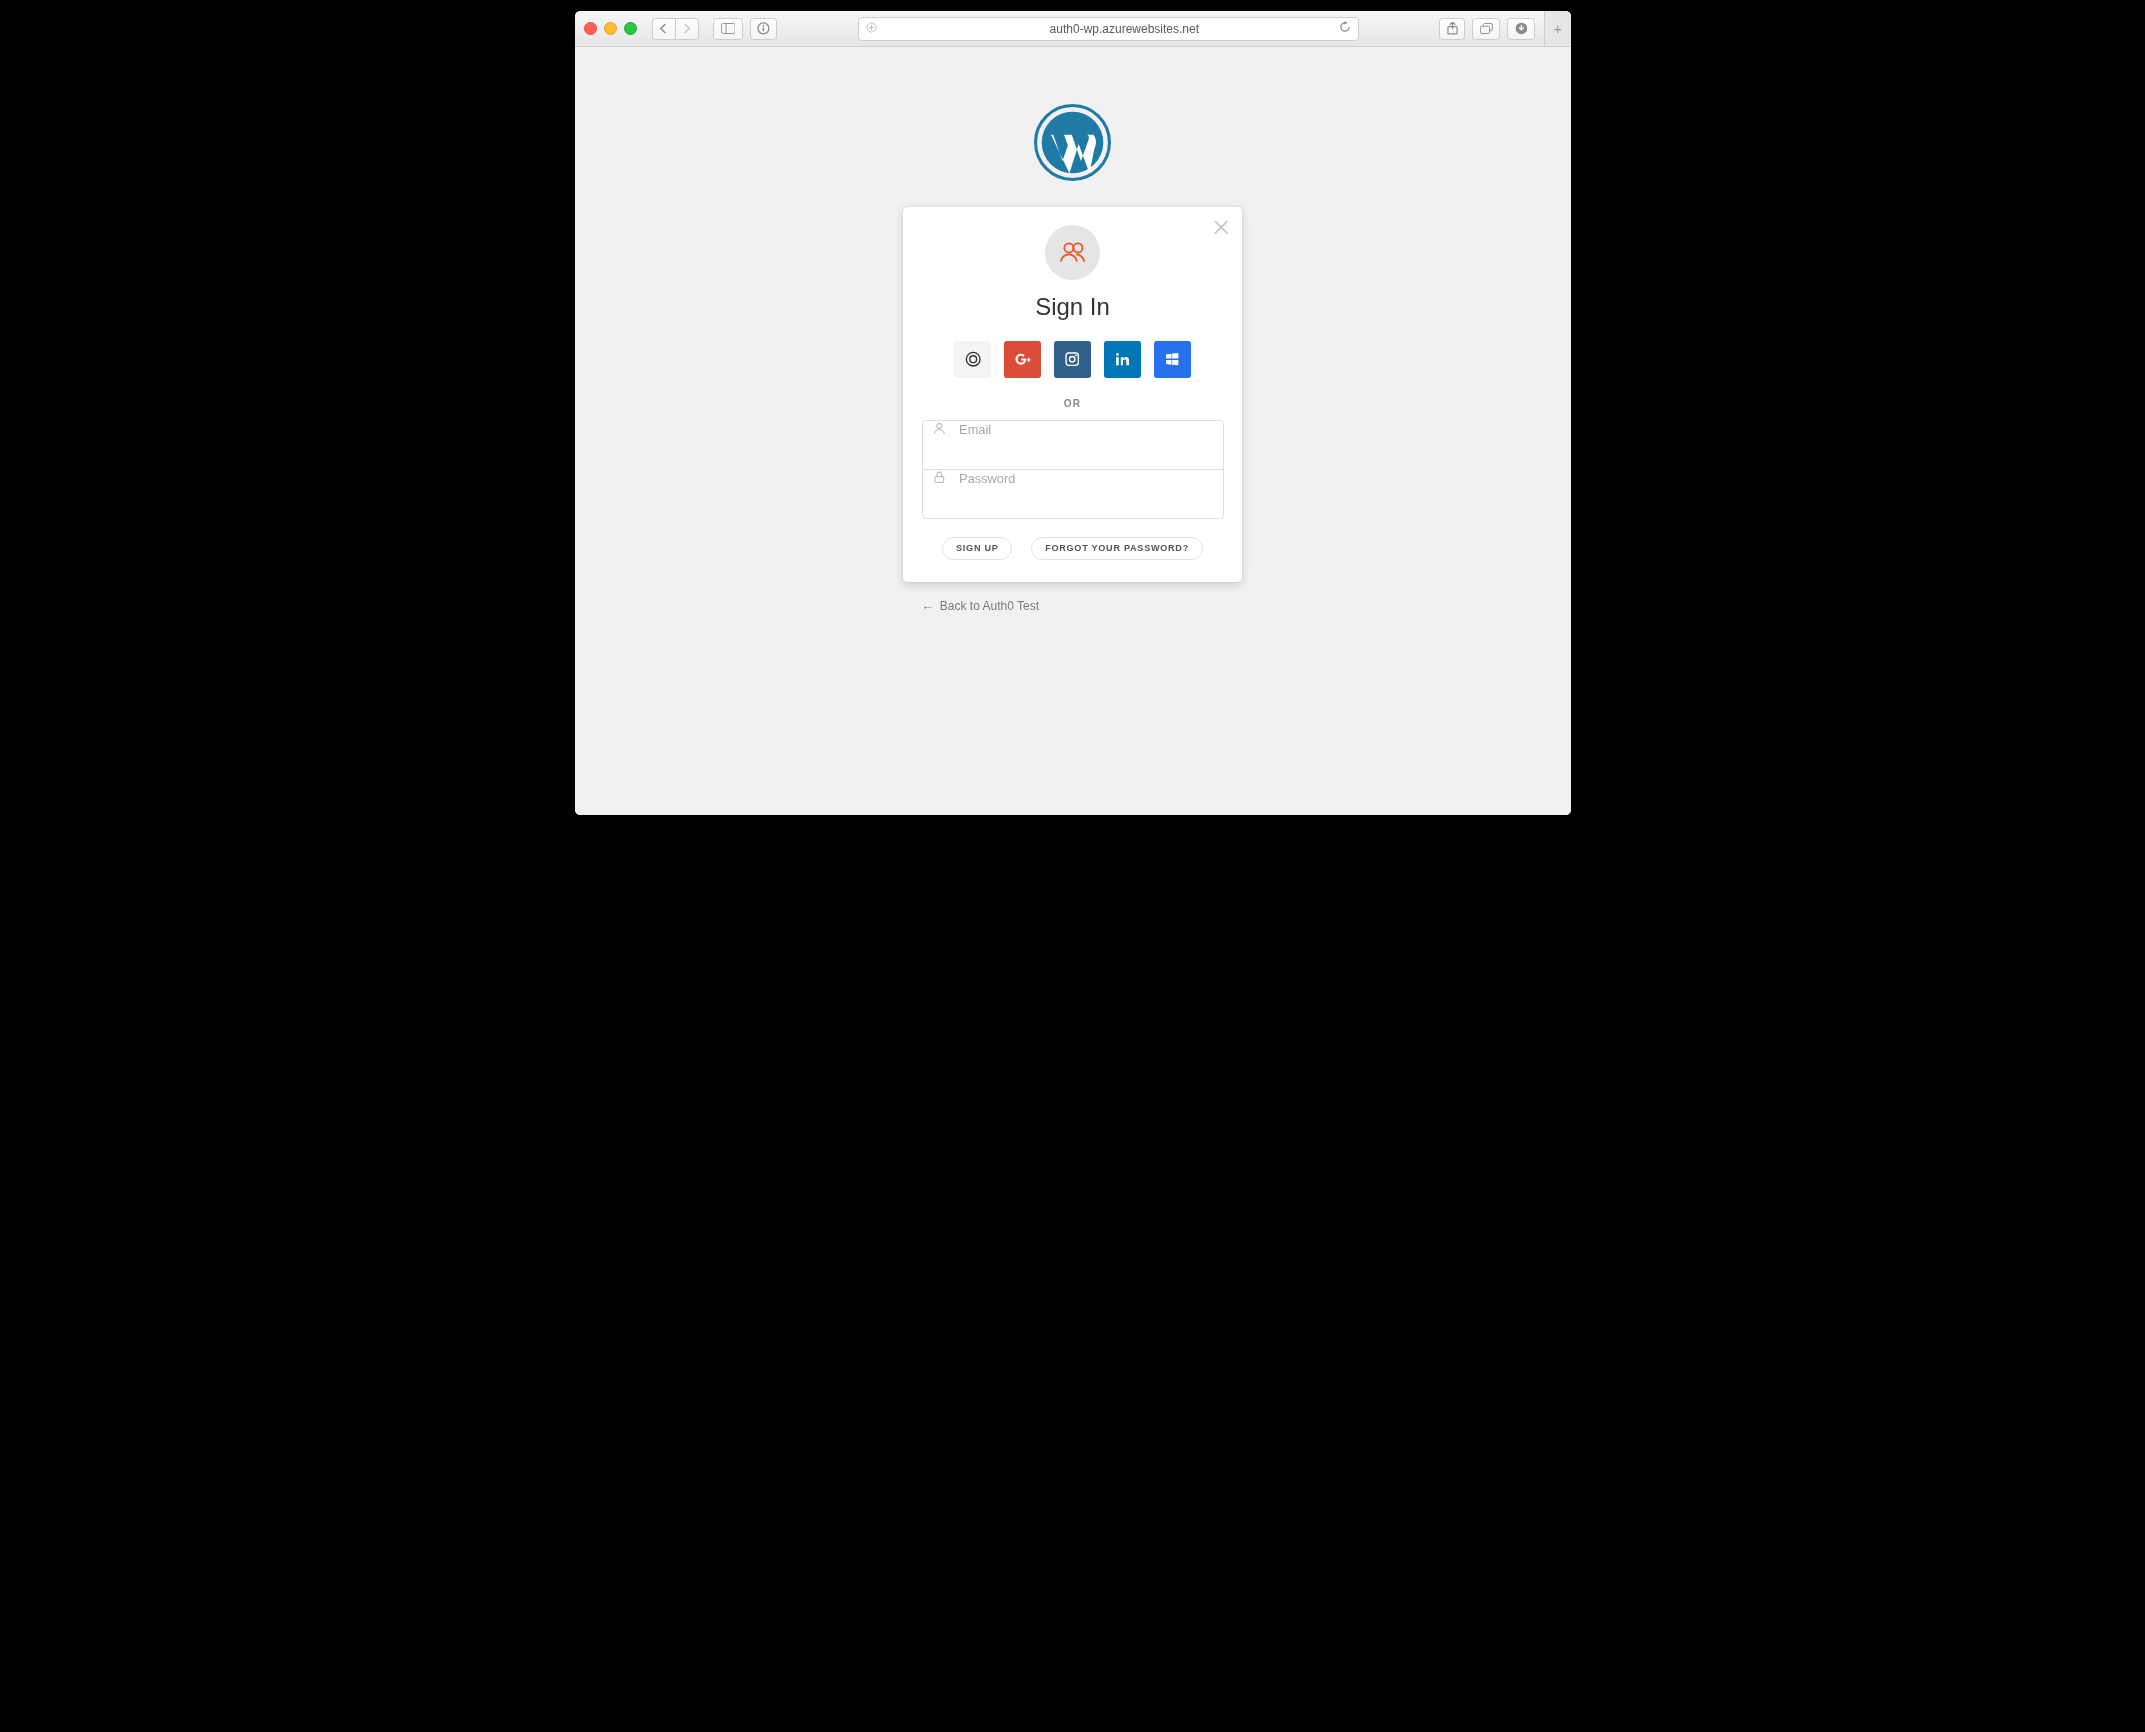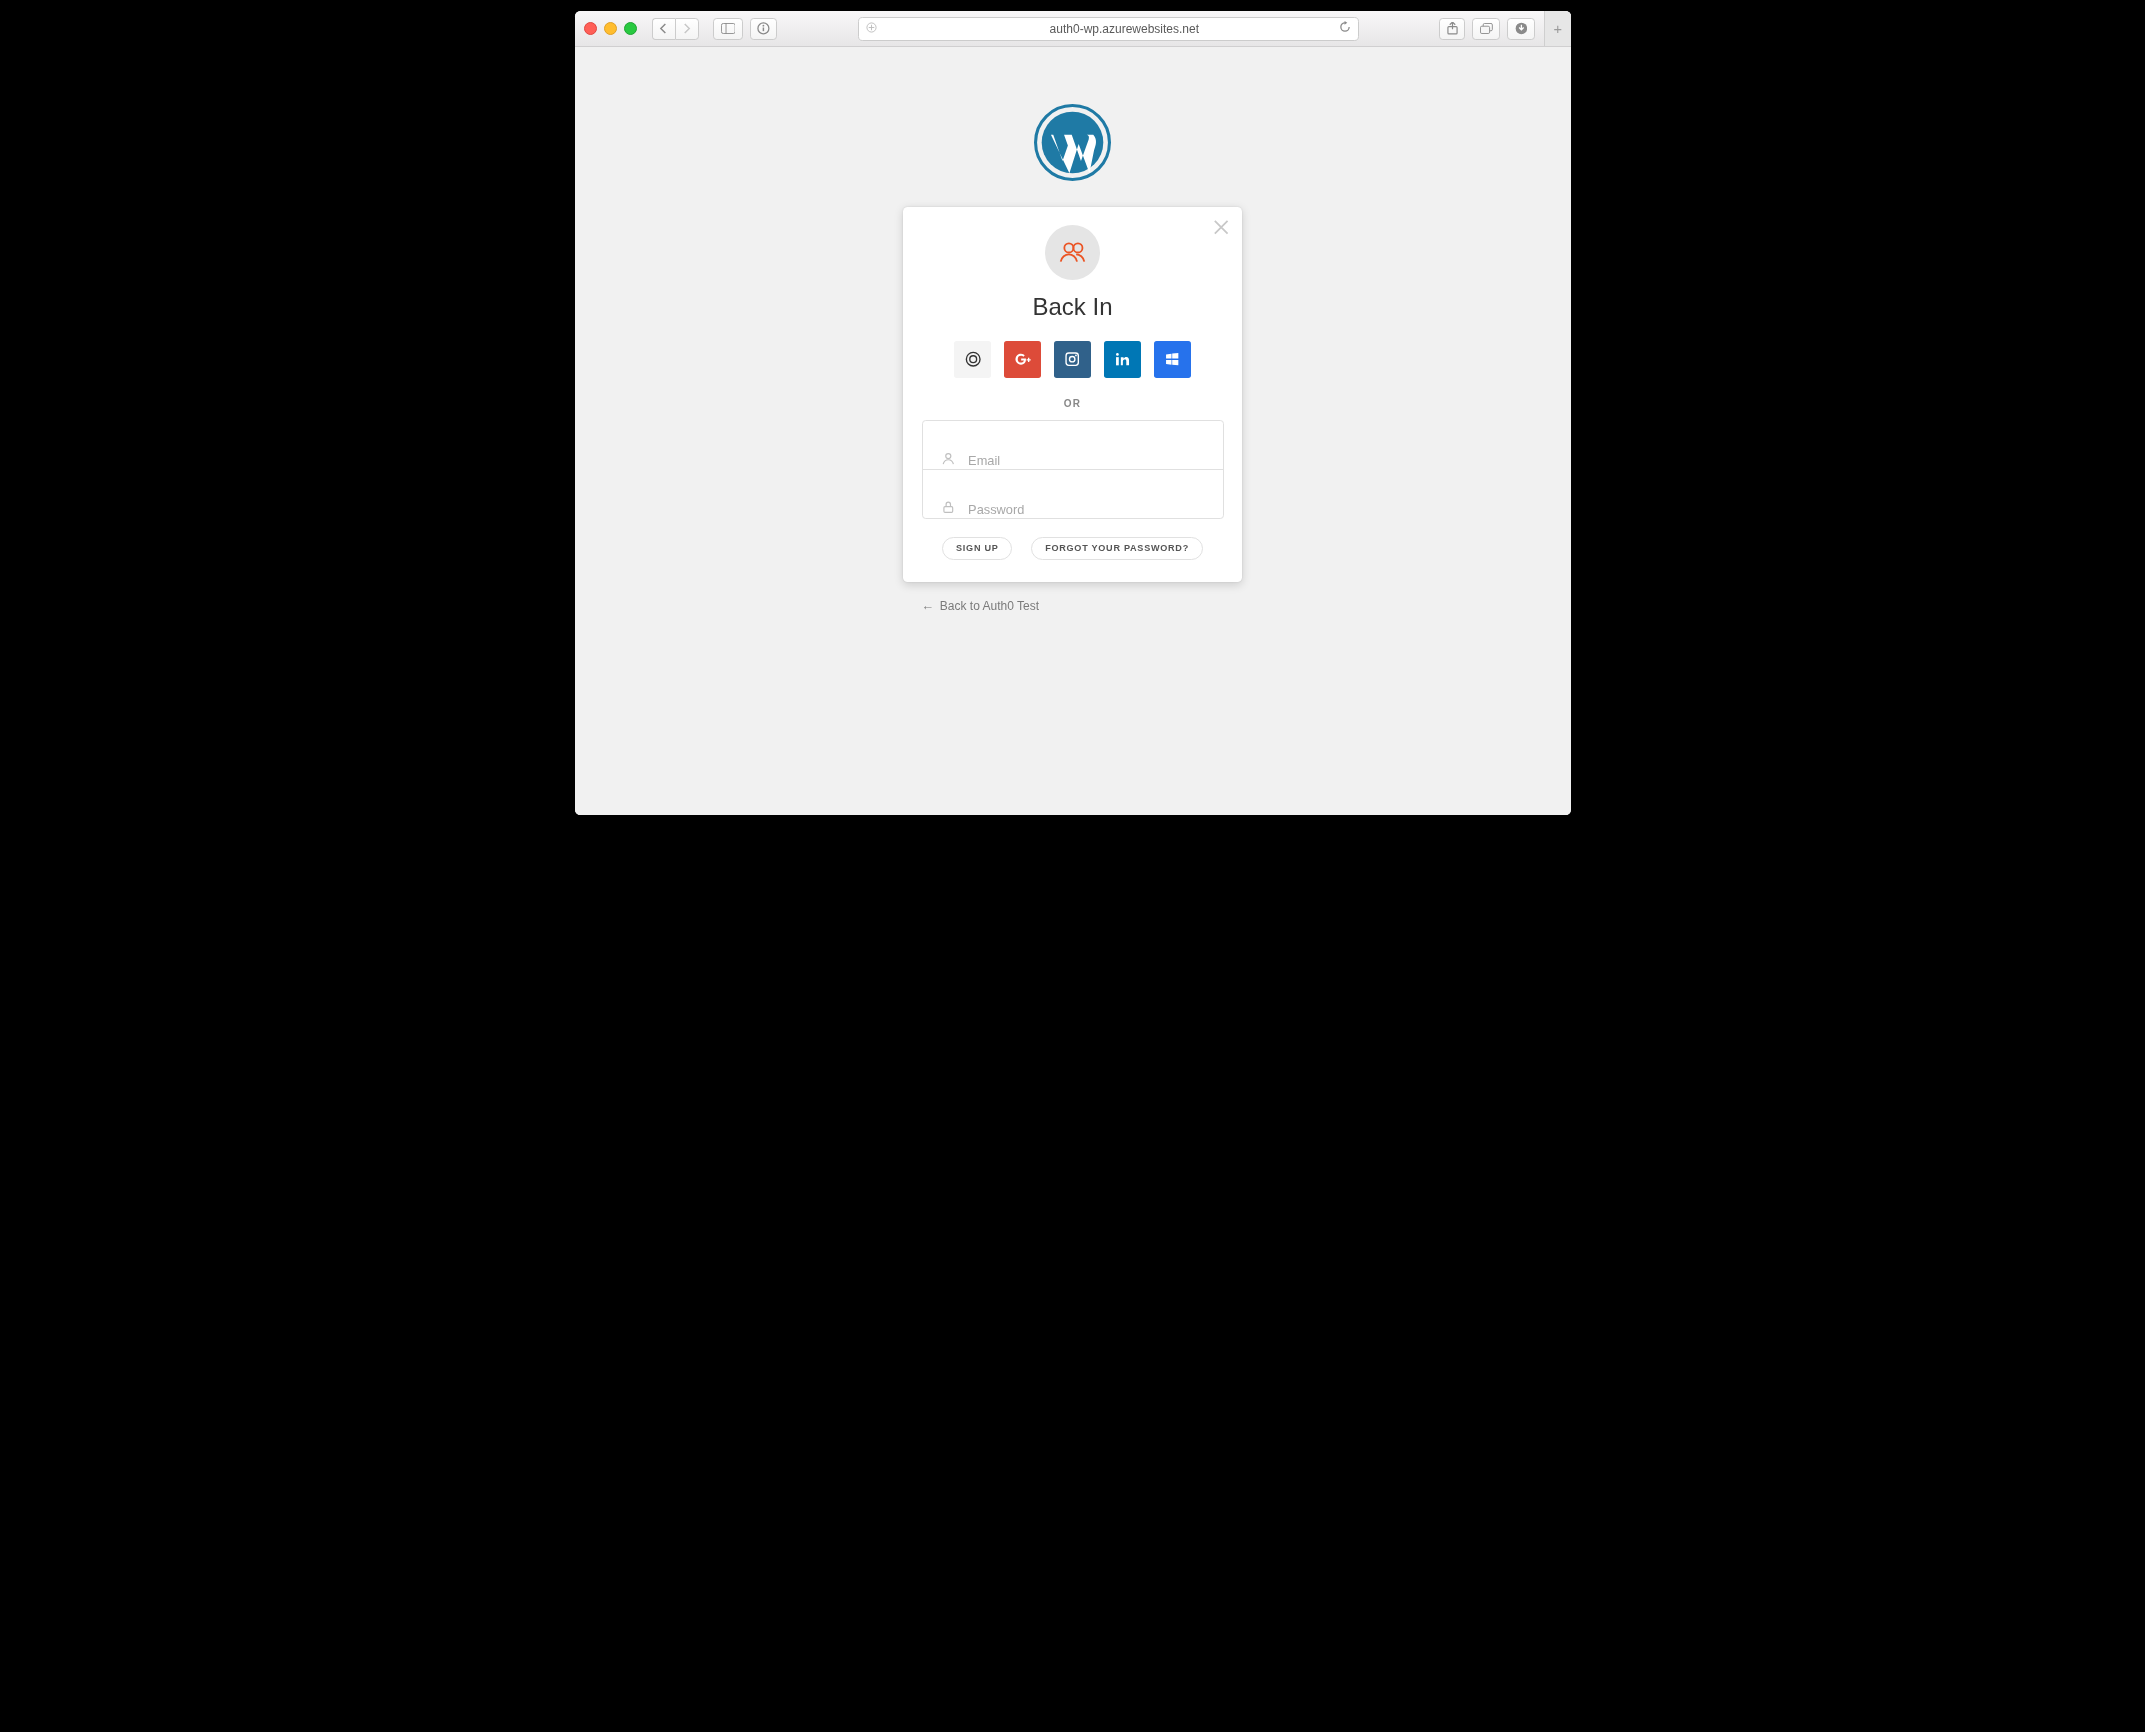--- a/index.html
+++ b/index.html
@@ -125,21 +125,21 @@
   .soc.github svg{fill:#333;}
   .soc.google{background:#dd4b39;}
   .soc.instagram{background:#30618a;}
   .soc.linkedin{background:#0077b5;}
   .soc.windows{background:#2672ec;}
   .or{
     text-align:center;font-size:10px;letter-spacing:.12em;color:#888;margin:0 0 11px;font-weight:600;
   }
   .fields{border:0.9px solid #e0e0e0;border-radius:3.7px;margin-bottom:18.3px;}
   .field{
-    display:flex;align-items:flex-end;height:48px;padding:0 18px;
+    display:flex;align-items:flex-start;height:48px;padding:0 9px;
   }
   .field+ .field{border-top:0.9px solid #e0e0e0;}
   .field svg{width:14.6px;height:14.6px;fill:none;stroke:#bfbfbf;stroke-width:1.6;}
   .field input{
     border:none;outline:none;flex:1;margin-left:11px;font-size:12.8px;color:#444;background:transparent;
   }
   .field input::placeholder{color:#a8a8a8;font-weight:300;}
   .access{
     width:100%;height:51px;border:none;border-radius:2.7px;
     background:#16214d;color:#fff;font-size:12px;letter-spacing:.14em;font-weight:700;
@@ -258,21 +258,21 @@
           <svg viewBox="0 0 32 32">
             <g fill="none" stroke="#eb5424" stroke-width="2">
               <circle cx="12" cy="11" r="5"></circle>
               <path d="M3 26c1-5 5-8 9-8s8 3 9 8"></path>
               <circle cx="22" cy="11" r="5"></circle>
               <path d="M29 26c-1-5-5-8-9-8"></path>
             </g>
           </svg>
         </div>
 
-        <h1>Back In</h1>
+        <h1>Sign In</h1>
 
         <div class="socials">
           <div class="soc github">
             <svg viewBox="0 0 24 24">
                 <circle cx="12" cy="12" r="10" fill="none" stroke="#333" stroke-width="2"></circle>
                 <circle cx="12" cy="12" r="5" fill="none" stroke="#333" stroke-width="2"></circle>
               </svg>
           </div>
           <div class="soc google">
             <svg viewBox="0 0 24 24">

